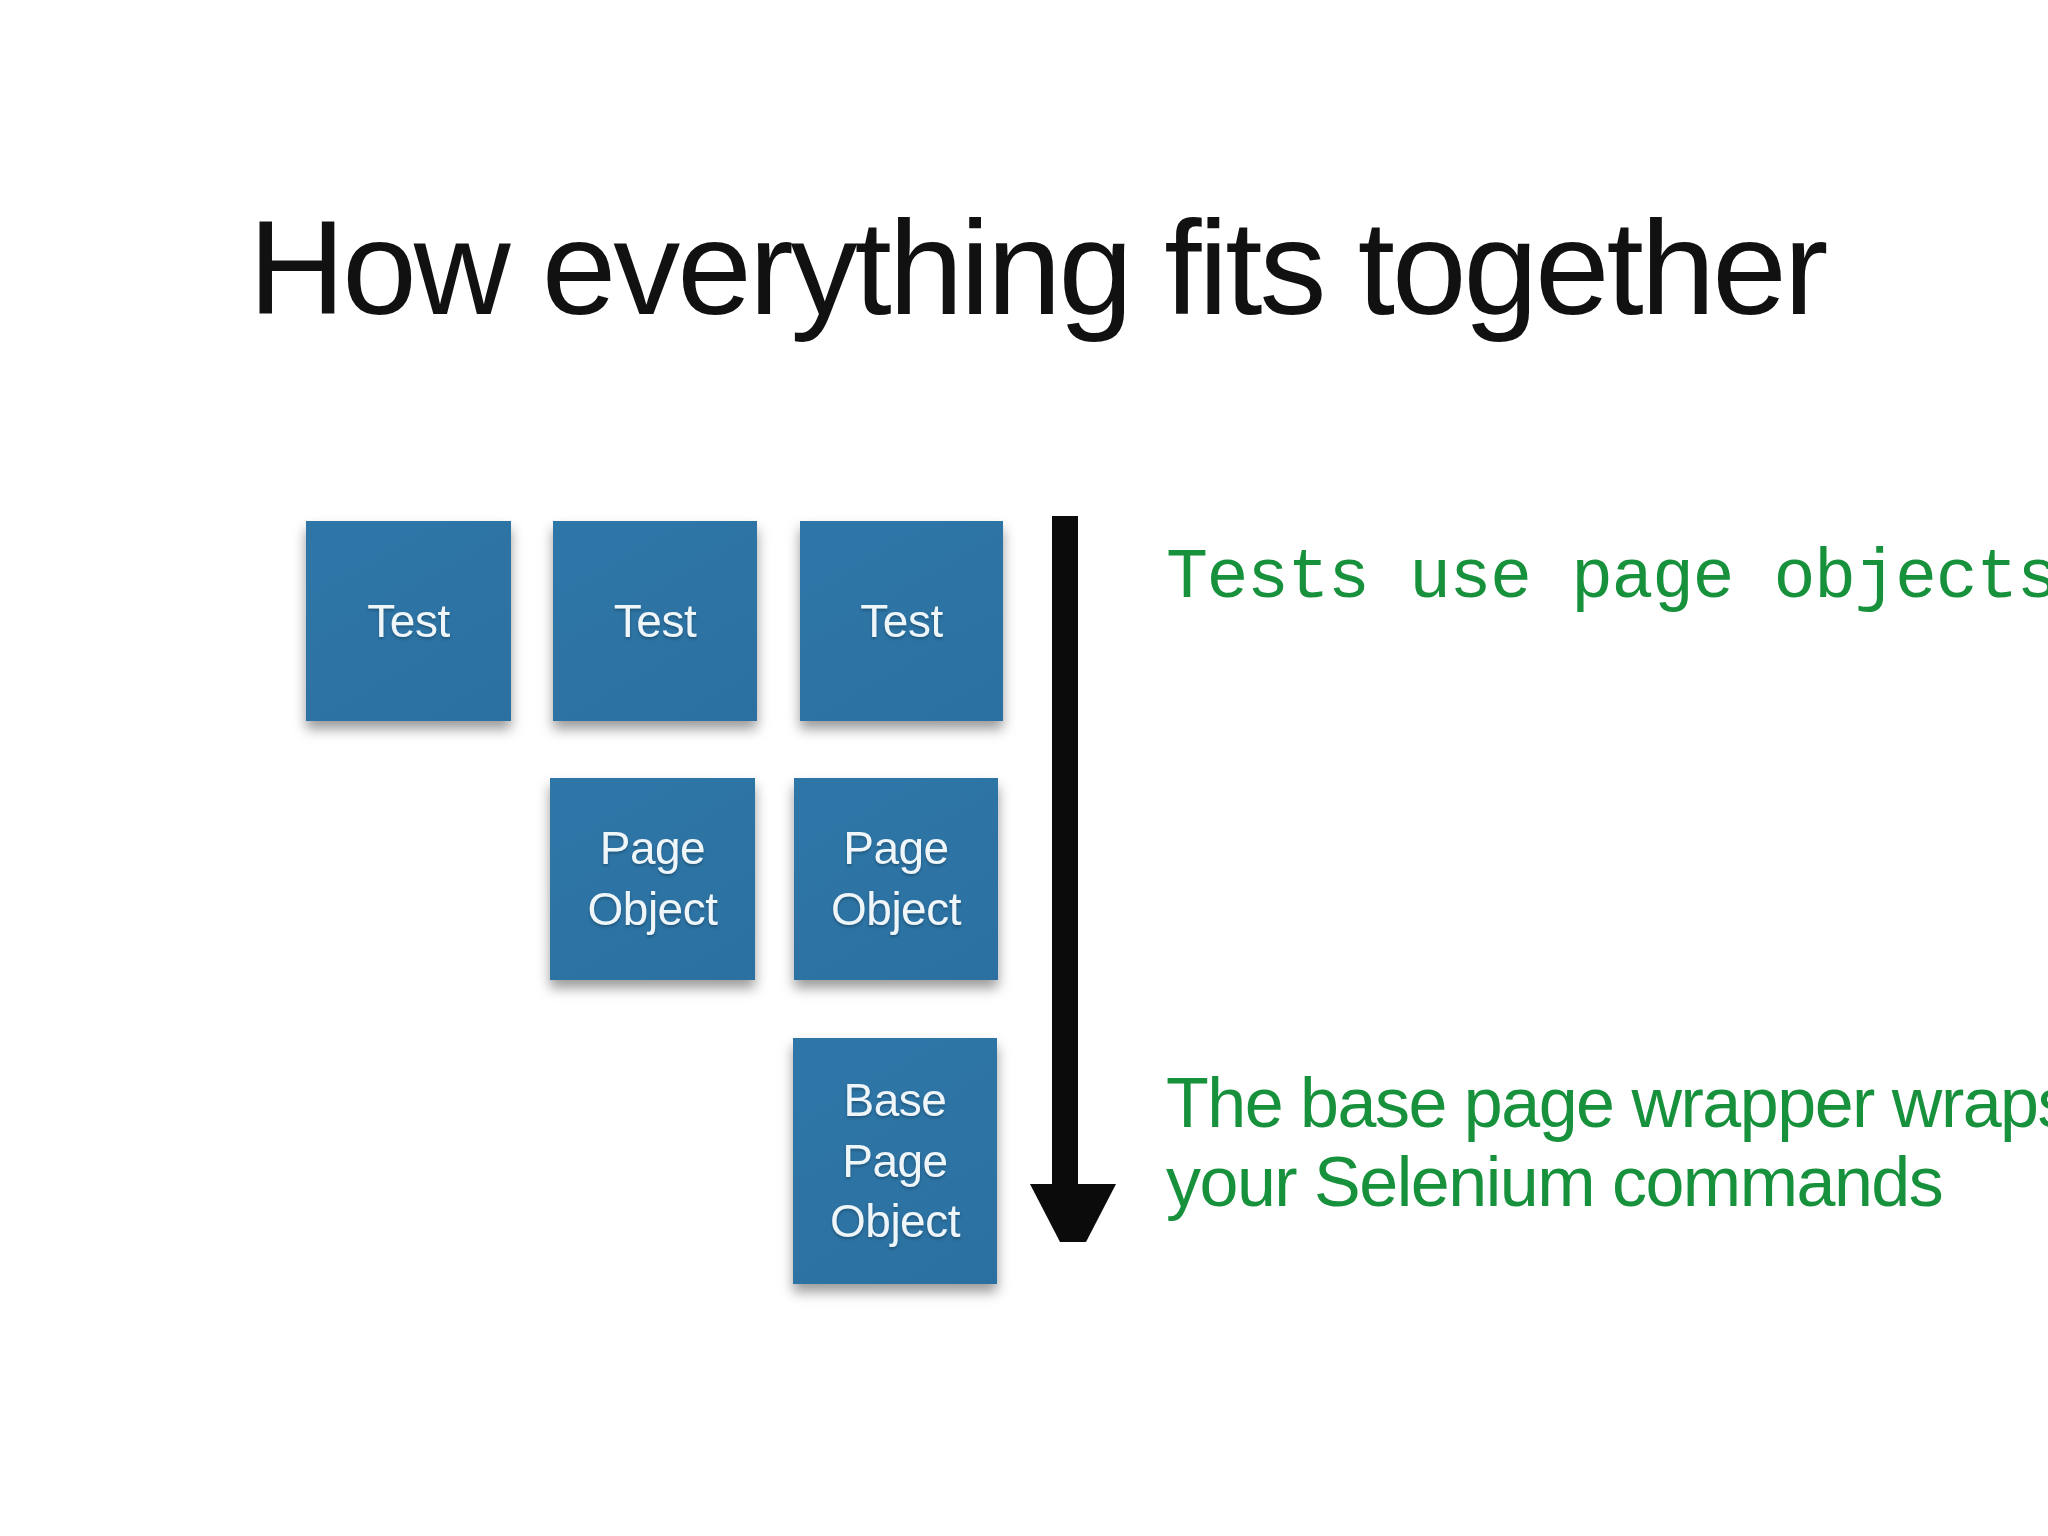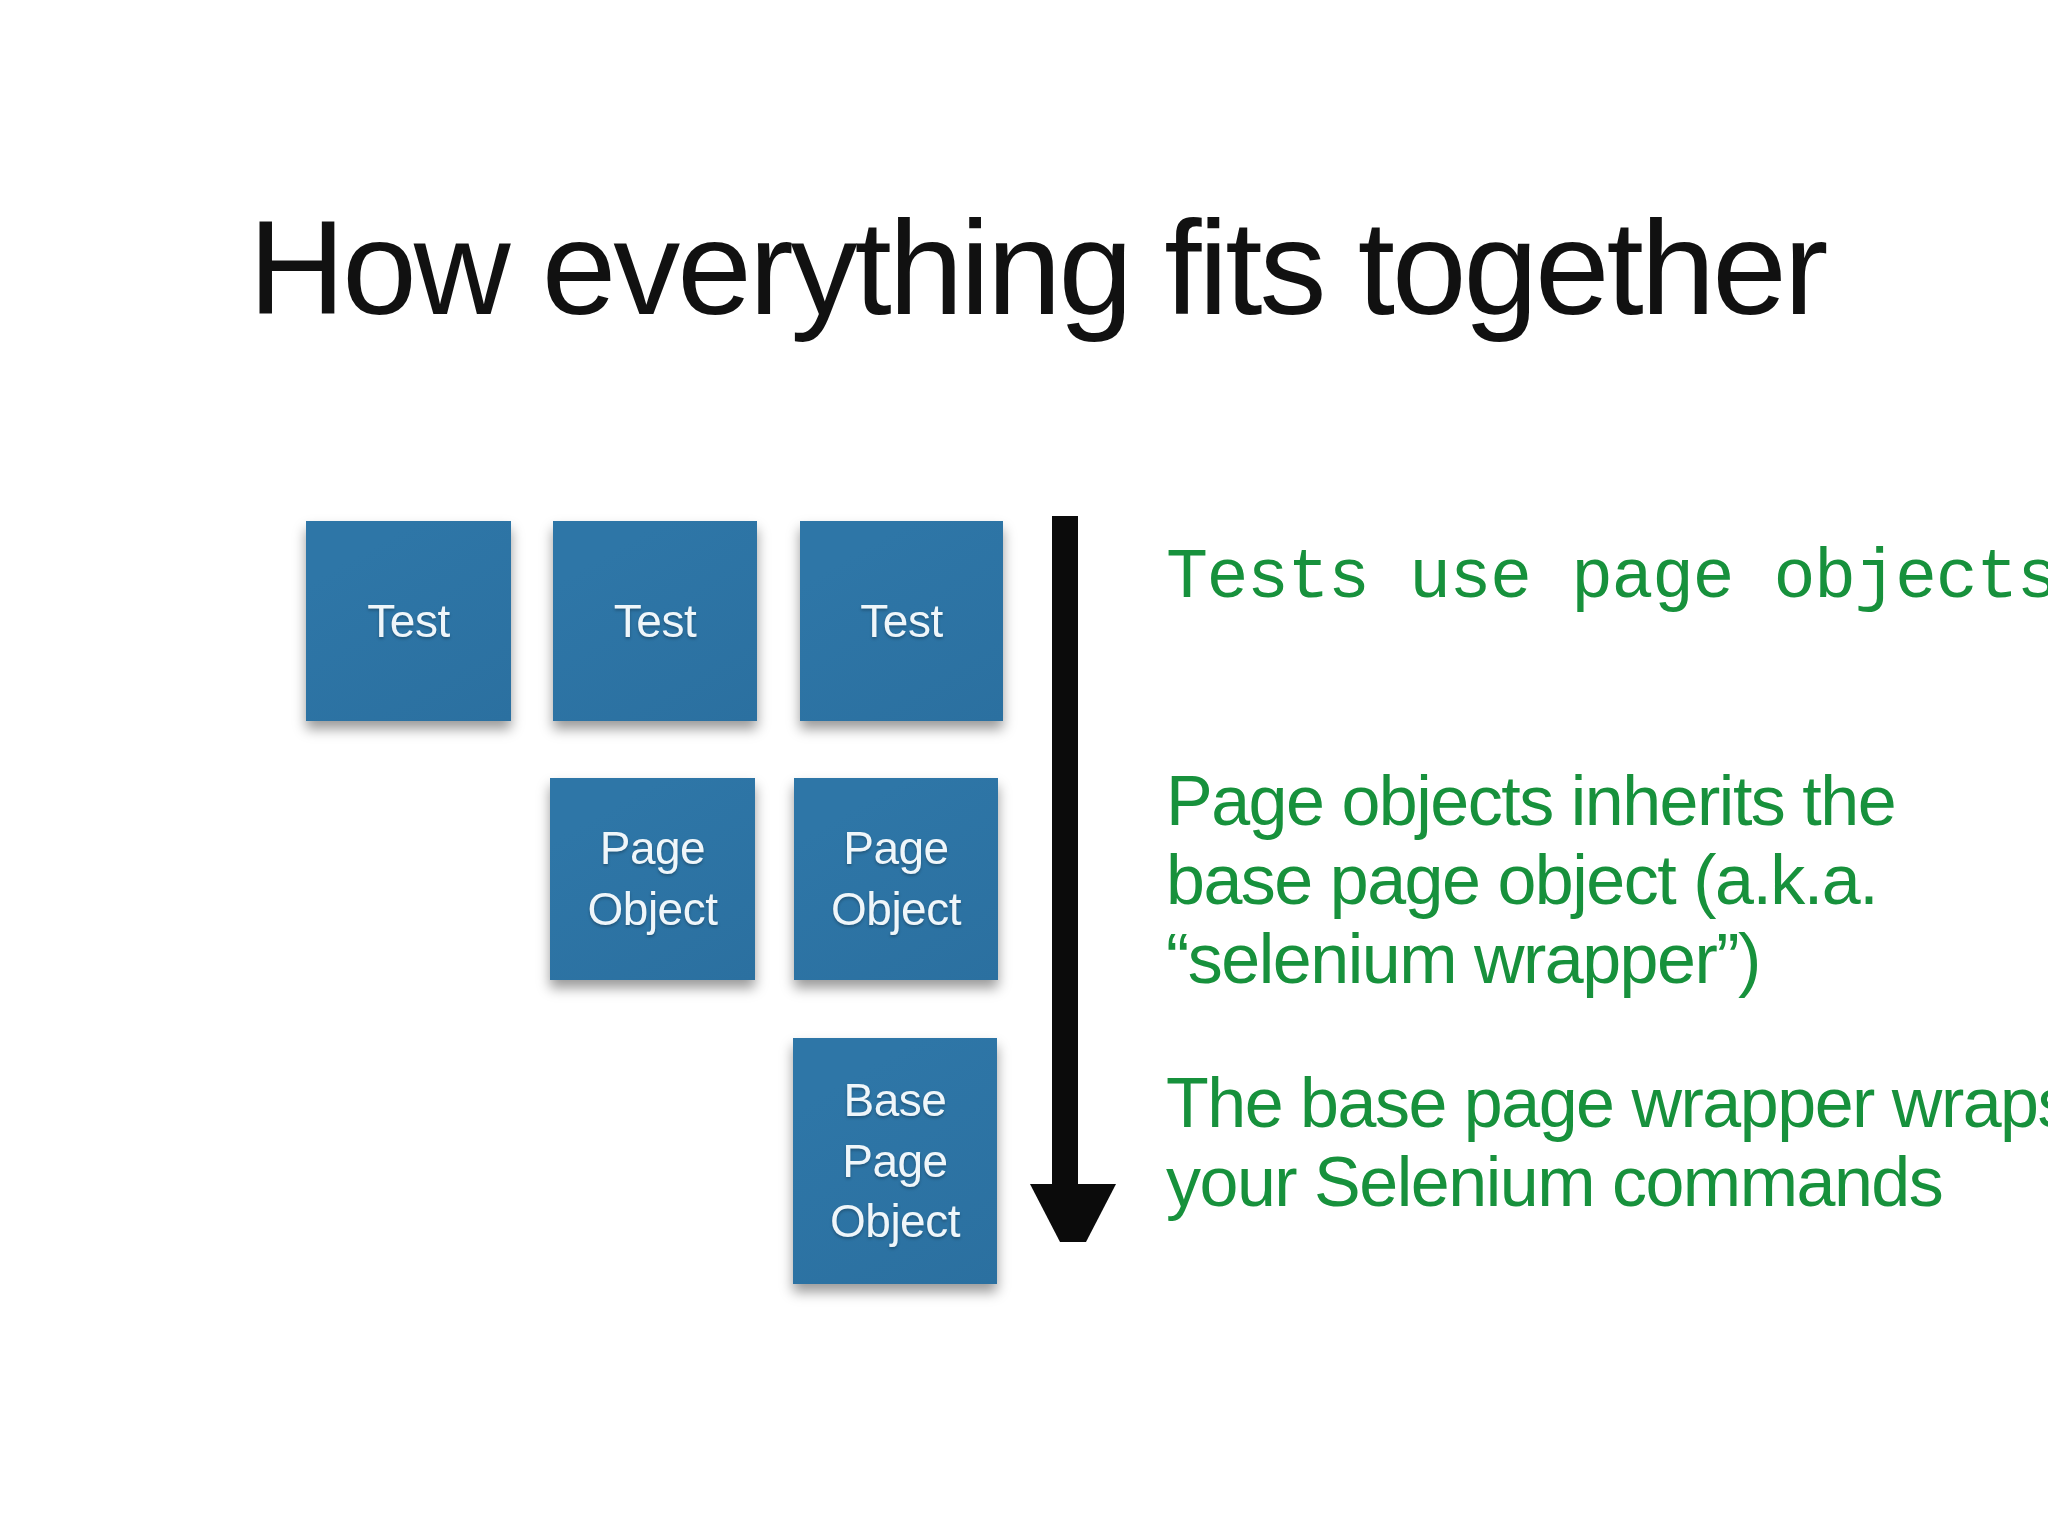--- a/index.html
+++ b/index.html
@@ -113,19 +113,16 @@
 Page
 Object</span>
   </div>
 
   <div>
     <div class="arrow-shaft"></div>
     <div class="arrow-head"></div>
   </div>
 
   <div class="note note-1">Tests use page objects</div>
-  <div class="note note-2">Page objects inherits the
-base page object (a.k.a.
-“selenium wrapper”)</div>
   <div class="note note-3">The base page wrapper wraps
 your Selenium commands</div>
 
 </main>
 
 </body></html>

